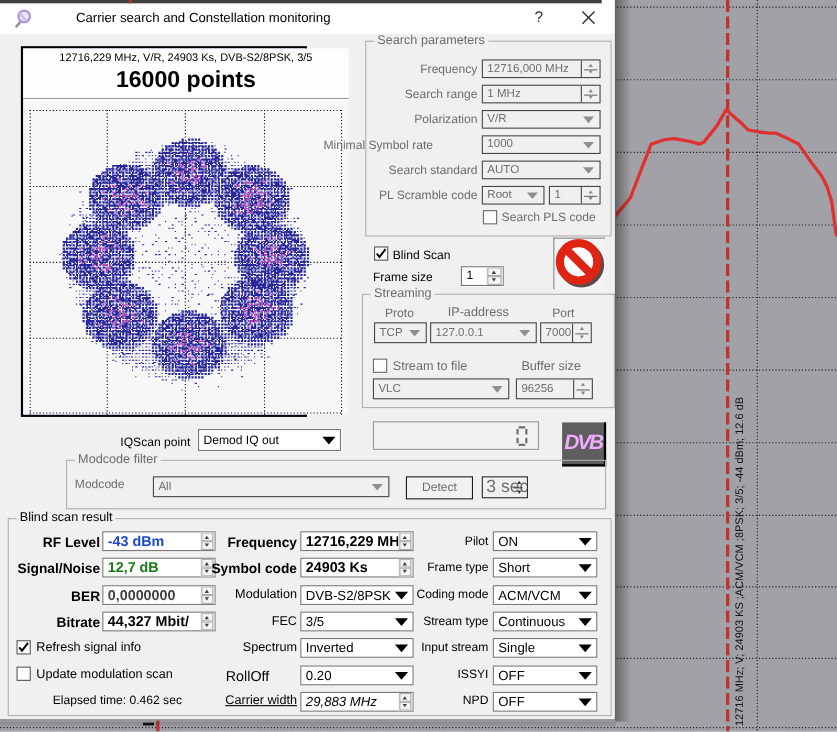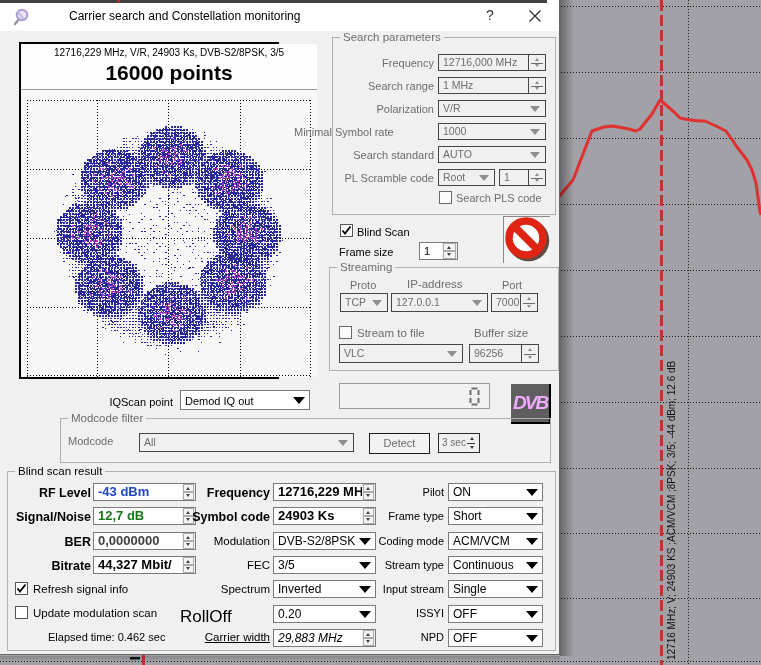--- a/index.html
+++ b/index.html
@@ -200,21 +200,21 @@
 <div class="abs" style="left:511px;top:384px;width:38px;height:38px;background:#5e5e5e;border-right:2px solid #000;border-bottom:2px solid #000;">
 <div class="abs" style="left:2px;top:8px;font-size:19px;font-weight:bold;font-style:italic;color:#f0abfc;letter-spacing:-2px;">DVB</div>
 </div>
 
 <div class="gb" style="left:60px;top:418px;width:489px;height:43px;">
     <span>Modcode filter</span>
   </div>
 <div class="lbl" style="left:68px;top:435px;">Modcode</div>
 <div class="fld" style="left:139px;top:433px;width:215px;height:19px;line-height:17px;">All<span class="dd dis"></span></div>
 <div class="abs" style="left:369px;top:433px;width:61px;height:21px;border:1.5px solid #1a1a1a;background:#f2f2f2;box-sizing:border-box;text-align:center;font-size:11px;color:#6d6d6d;line-height:18px;">Detect</div>
-<div class="fld" style="left:438px;top:433px;width:42px;height:20px;line-height:18px;padding-left:3px;border-color:#2a2a2a;font-size:10px;">3 sec<span class="spin dis dk" style="right:0;top:0;height:18px;width:13px;">
+<div class="fld" style="left:438px;top:433px;width:42px;height:20px;line-height:18px;padding-left:3px;border-color:#2a2a2a;font-size:16px;">3 sec<span class="spin dis dk" style="right:0;top:0;height:18px;width:13px;">
       <span class="up"></span>
       <span class="dn"></span>
     </span></div>
 
 <div class="gb" style="left:7px;top:471px;width:547px;height:178px;">
     <span class="k">Blind scan result</span>
   </div>
 
 <div class="lblb" style="left:10px;top:486px;width:81px;text-align:right;">RF Level</div>
 <div class="efld" style="left:93px;top:483px;width:103px;height:18px;font-weight:bold;font-size:13px;color:#1c48c8;">-43 dBm<span class="spin" style="right:0;top:0;height:16px;width:13px;">
@@ -254,21 +254,21 @@
 <div class="efld" style="left:273px;top:507px;width:103px;height:18px;font-weight:bold;font-size:13px;">24903 Ks<span class="spin" style="right:0;top:0;height:16px;width:13px;">
       <span class="up"></span>
       <span class="dn"></span>
     </span></div>
 <div class="lblk" style="left:180px;top:535px;width:90px;text-align:right;font-size:11.5px;">Modulation</div>
 <div class="efld" style="left:273px;top:532px;width:103px;height:18px;">DVB-S2/8PSK<span class="dd"></span></div>
 <div class="lblk" style="left:180px;top:559px;width:90px;text-align:right;font-size:11.5px;">FEC</div>
 <div class="efld" style="left:273px;top:556px;width:103px;height:18px;">3/5<span class="dd"></span></div>
 <div class="lblk" style="left:180px;top:583px;width:90px;text-align:right;font-size:11.5px;">Spectrum</div>
 <div class="efld" style="left:273px;top:580px;width:103px;height:18px;">Inverted<span class="dd"></span></div>
-<div class="lblk" style="left:180px;top:607px;width:90px;text-align:left;font-size:17px;">RollOff</div>
+<div class="lblk" style="left:180px;top:607px;width:90px;text-align:center;font-size:13px;">RollOff</div>
 <div class="efld" style="left:273px;top:605px;width:103px;height:18px;">0.20<span class="dd"></span></div>
 <div class="lblk" style="left:180px;top:631px;width:90px;text-align:right;font-size:11.5px;text-decoration:underline;">Carrier width</div>
 <div class="efld" style="left:273px;top:629px;width:103px;height:18px;font-style:italic;">29,883 MHz<span class="spin" style="right:0;top:0;height:16px;width:13px;">
       <span class="up"></span>
       <span class="dn"></span>
     </span></div>
 
 <div class="lblk" style="left:354px;top:486px;width:90px;text-align:right;font-size:11px;">Pilot</div>
 <div class="efld" style="left:448px;top:483px;width:95px;height:18px;">ON<span class="dd"></span></div>
 <div class="lblk" style="left:354px;top:510px;width:90px;text-align:right;font-size:11px;">Frame type</div>

